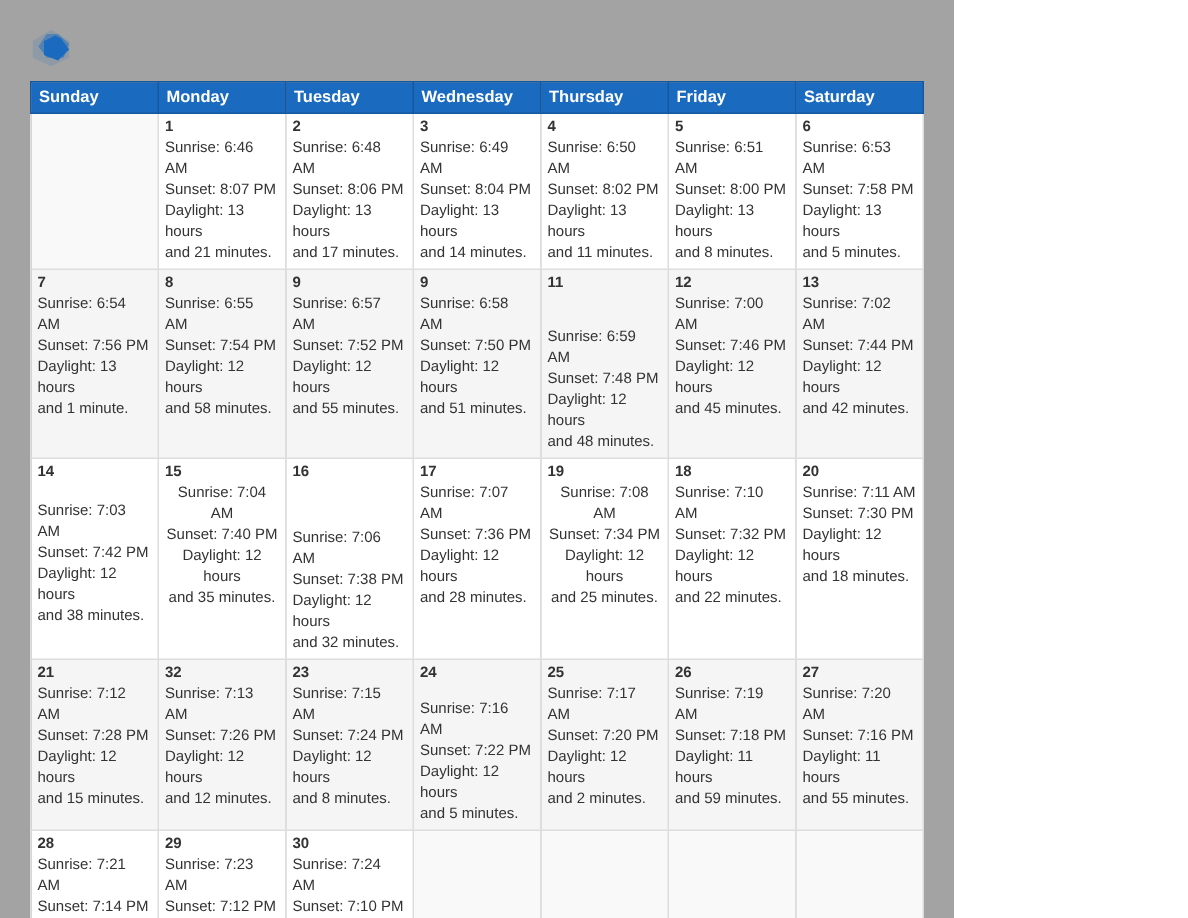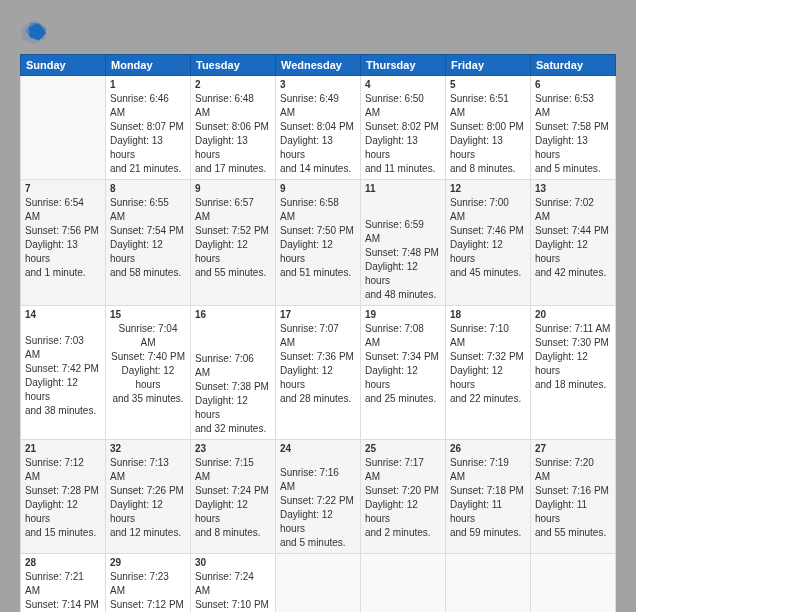--- a/index.html
+++ b/index.html
@@ -254,21 +254,21 @@
           </td>
           <td>
             <span class="day-num">17</span>
             <div class="day-info" style="white-space: pre-line;">Sunrise: 7:07 AM
 Sunset: 7:36 PM
 Daylight: 12 hours
 and 28 minutes.</div>
           </td>
           <td>
             <span class="day-num">19</span>
-            <div class="day-info" style="white-space: pre-line;">Sunrise: 7:08 AM
+            <div class="day-info" style="white-space: pre-line; text-align: center;">Sunrise: 7:08 AM
 Sunset: 7:34 PM
 Daylight: 12 hours
 and 25 minutes.</div>
           </td>
           <td>
             <span class="day-num">18</span>
             <div class="day-info" style="white-space: pre-line;">Sunrise: 7:10 AM
 Sunset: 7:32 PM
 Daylight: 12 hours
 and 22 minutes.</div>

